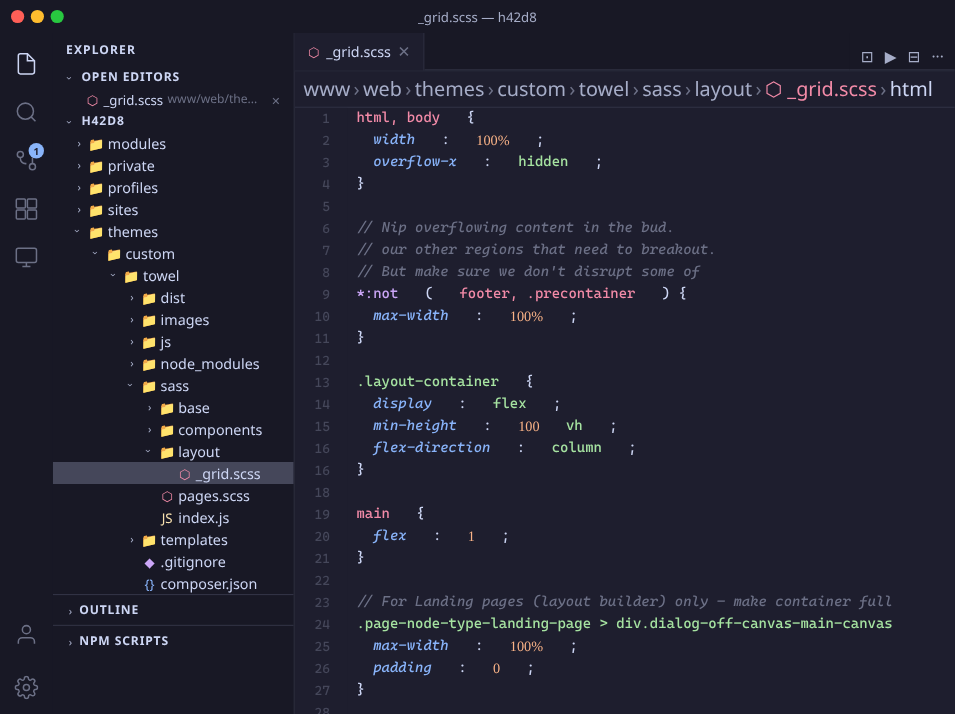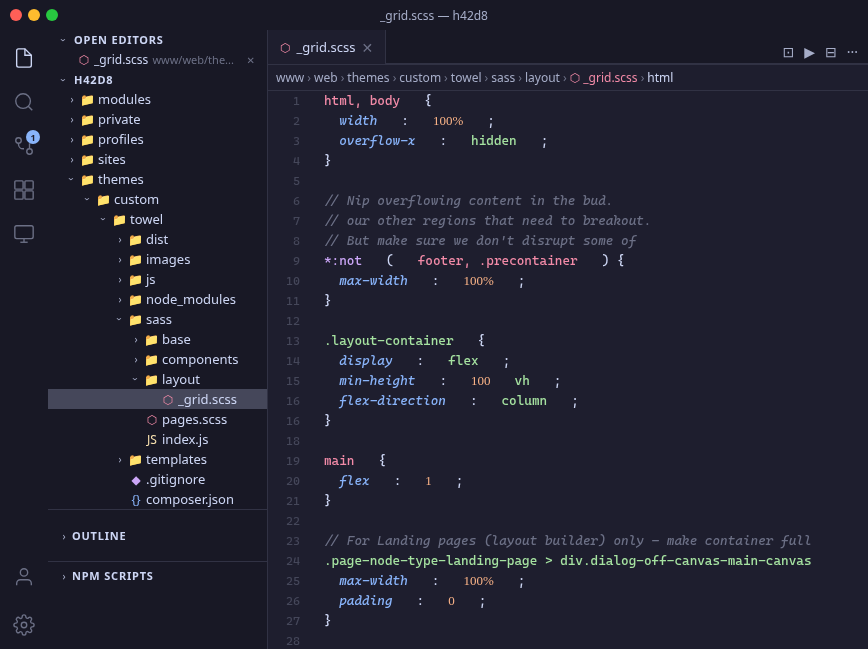--- a/index.html
+++ b/index.html
@@ -161,21 +161,21 @@
       border-top: 1px solid #cba6f7;
     }
     .tab-close { font-size: 14px; color: #6c7086; }
     .tab-icon { color: #f38ba8; font-size: 12px; }
     .toolbar-icon { color: #a6adc8; cursor: pointer; padding: 2px; font-size: 14px; }
 
     
     .breadcrumb {
       display: flex; align-items: center;
       padding: 4px 8px;
-      font-size: 12px;
+      font-size: 18px;
       color: #a6adc8;
       background: #1e1e2e;
       border-bottom: 1px solid #313244;
       gap: 3px;
     }
     .breadcrumb span { cursor: pointer; }
     .breadcrumb .sep { color: #6c7086; }
     .breadcrumb .current { color: #cdd6f4; }
 
     
@@ -218,21 +218,21 @@
     .sel { color: #f38ba8; }
     .prop { color: #89b4fa; font-style: italic; }
     .val { color: #a6e3a1; }
     .num { color: #fab387; font-family: Liberation Serif, serif; }
     .punct { color: #cdd6f4; }
     .comment { color: #6c7086; font-style: italic; }
     .cls { color: #a6e3a1; }
     .pseudo { color: #cba6f7; }
 
     .outline-section {
-      padding: 16px 0;
+      padding: 4px 0;
       border-top: 1px solid #313244;
     }
     .npm-section {
       padding: 4px 0;
       border-top: 1px solid #313244;
     }
   </style>
 </head>
 <body>
 
@@ -293,20 +293,21 @@
     </div>
     <div class="activity-icon" title="Settings" style="margin-bottom:4px">
       <svg viewBox="0 0 24 24" fill="none" stroke="currentColor" stroke-width="1.5">
         <circle cx="12" cy="12" r="3"></circle>
         <path d="M19.4 15a1.65 1.65 0 00.33 1.82l.06.06a2 2 0 010 2.83 2 2 0 01-2.83 0l-.06-.06a1.65 1.65 0 00-1.82-.33 1.65 1.65 0 00-1 1.51V21a2 2 0 01-4 0v-.09A1.65 1.65 0 009 19.4a1.65 1.65 0 00-1.82.33l-.06.06a2 2 0 01-2.83-2.83l.06-.06A1.65 1.65 0 004.68 15a1.65 1.65 0 00-1.51-1H3a2 2 0 010-4h.09A1.65 1.65 0 004.6 9a1.65 1.65 0 00-.33-1.82l-.06-.06a2 2 0 012.83-2.83l.06.06A1.65 1.65 0 009 4.68a1.65 1.65 0 001-1.51V3a2 2 0 014 0v.09a1.65 1.65 0 001 1.51 1.65 1.65 0 001.82-.33l.06-.06a2 2 0 012.83 2.83l-.06.06A1.65 1.65 0 0019.4 9a1.65 1.65 0 001.51 1H21a2 2 0 010 4h-.09a1.65 1.65 0 00-1.51 1z"></path>
       </svg>
     </div>
   </div>
 
   <div class="sidebar">
+    <div class="sidebar-title">Explorer</div>
 
     <div class="section-header">
       <span class="chevron chevron-down"></span>
       <span style="font-size:11px;font-weight:700;letter-spacing:0.8px;text-transform:uppercase;margin-left:2px;">Open Editors</span>
     </div>
     <div class="open-editor-item">
       <span style="width:20px;display:inline-block"></span>
       <span class="tree-icon file-icon-scss">⬡</span>
       <span style="font-size:12px;margin-right:4px;">_grid.scss</span>
       <span style="font-size:11px;color:#6c7086;">www/web/the...</span>

